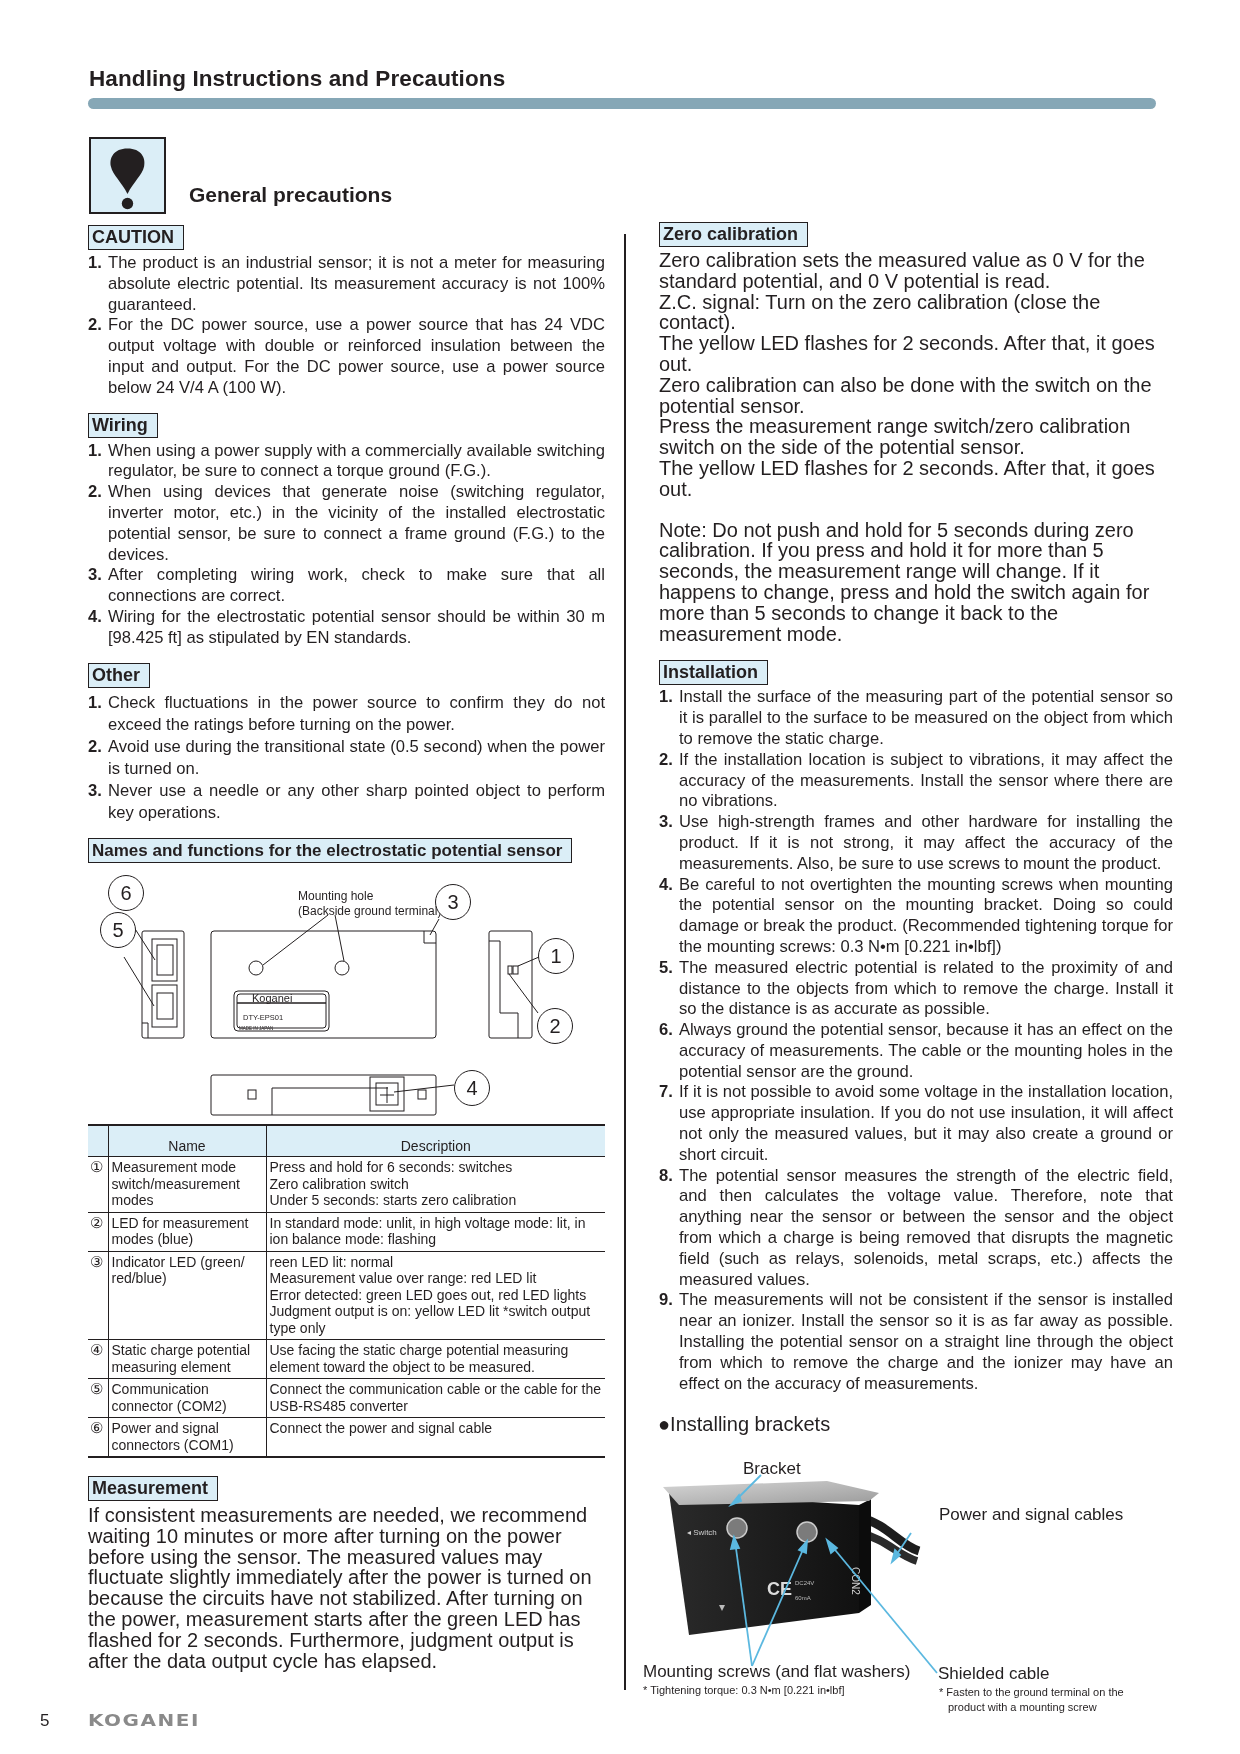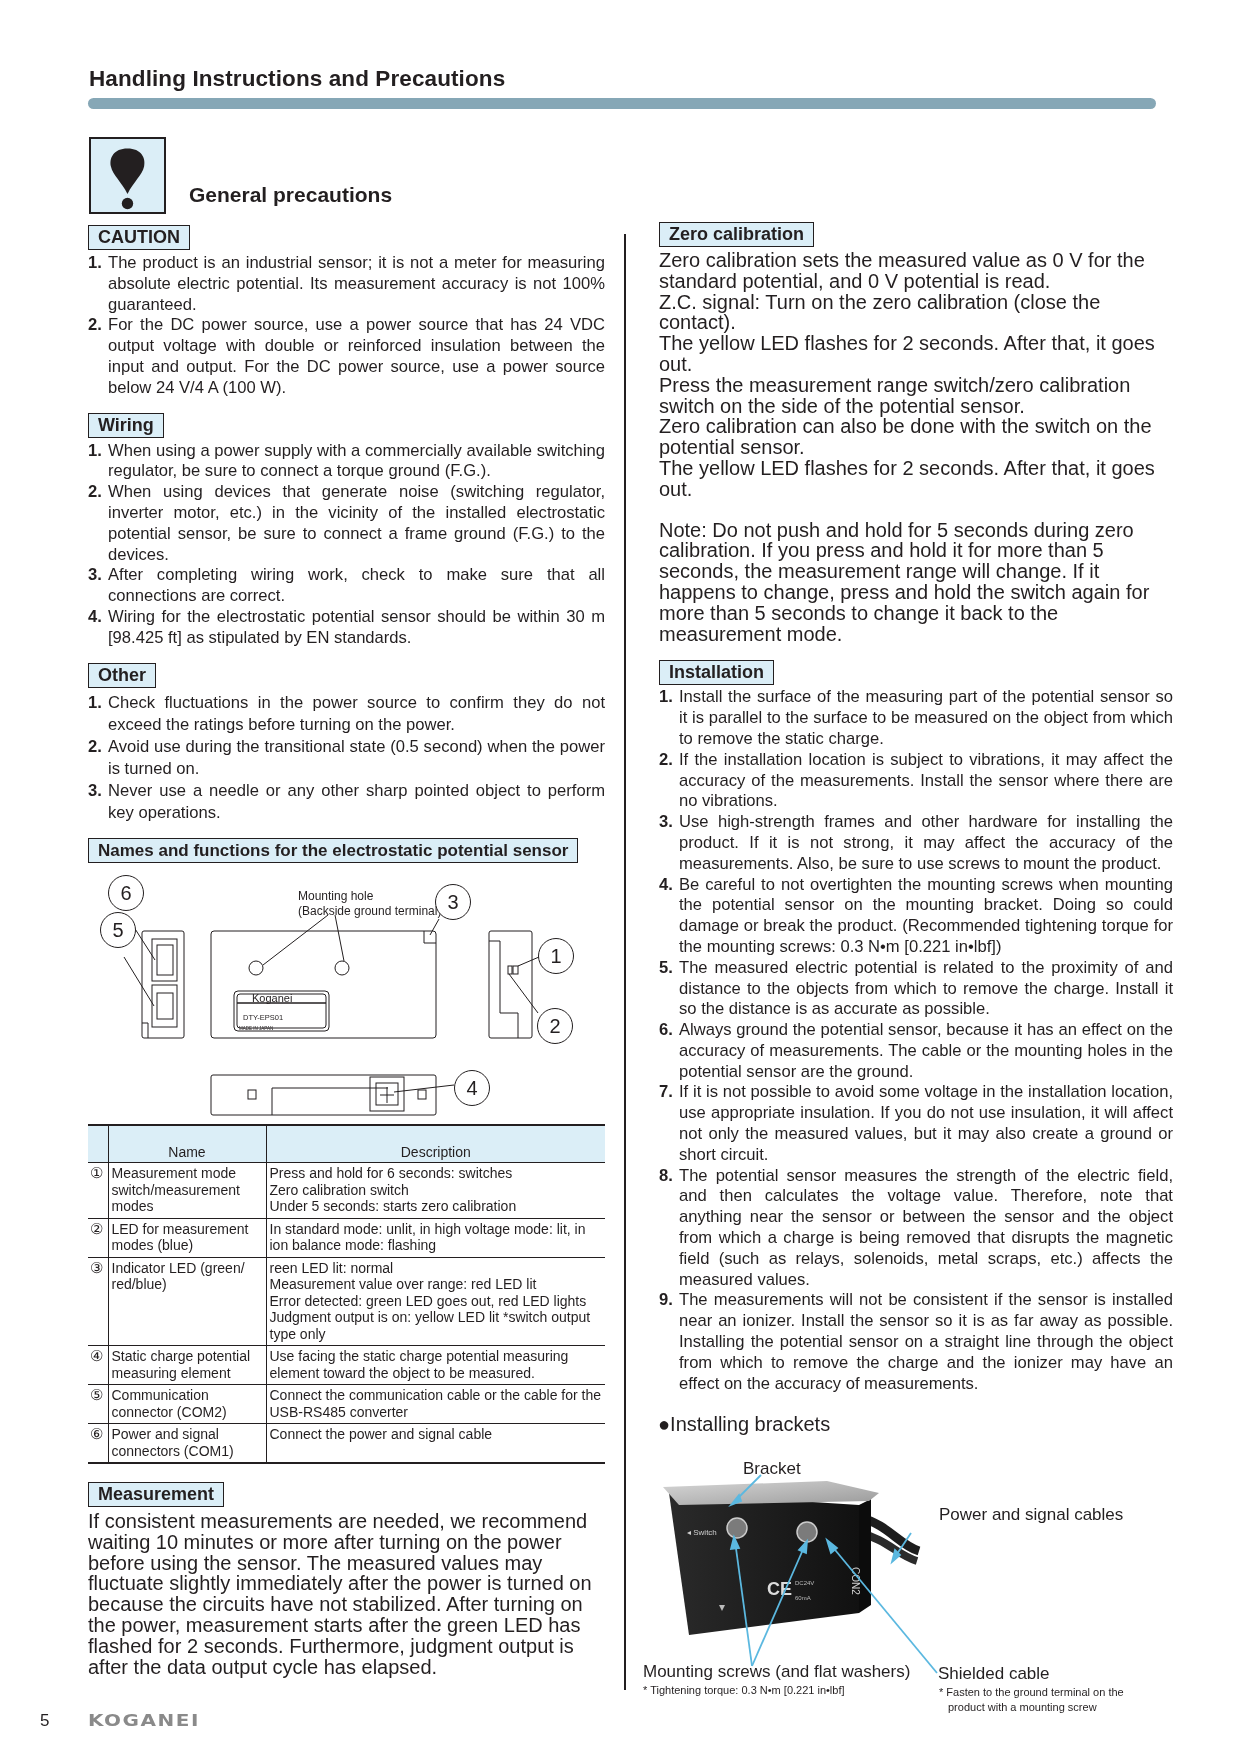--- a/index.html
+++ b/index.html
@@ -12,37 +12,37 @@
   .gp-icon { position: absolute; left: 89px; top: 137px; width: 77px; height: 77px; border: 2px solid #231f20; background: #dbeef7; }
   .gp-icon svg { display: block; width: 100%; height: 100%; }
   .gp-title { position: absolute; left: 189px; top: 183px; font-size: 21px; font-weight: bold; }
 
   .col-divider { position: absolute; left: 624px; top: 234px; width: 2px; height: 1456px; background: #231f20; }
 
   .col { position: absolute; }
   .col-left { left: 88px; top: 225px; width: 517px; }
   .col-right { left: 659px; top: 222px; width: 514px; }
 
-  .sec-label { display: inline-block; background: #dbeef7; border: 1.5px solid #231f20; font-weight: bold; font-size: 18px; padding: 0px 9px 0px 9px; line-height: 23px; }
+  .sec-label { display: inline-block; background: #dbeef7; border: 1.5px solid #231f20; font-weight: bold; font-size: 18px; padding: 0px 9px 0px 3px; line-height: 23px; }
 
   .numlist { list-style: none; font-size: 16.6px; line-height: 20.8px; }
   .numlist li { position: relative; padding-left: 20px; text-align: justify; }
   .numlist li .num { position: absolute; left: 0; top: 0; font-weight: bold; }
 
   .para { font-size: 20px; line-height: 20.8px; }
 
   
   .diagram { position: relative; width: 517px; height: 255px; }
   .diagram svg { position: absolute; left: 0; top: 0; }
   .dlabel { position: absolute; font-size: 12px; line-height: 15px; }
   .circle-num { position: absolute; width: 36px; height: 36px; border: 1.2px solid #231f20; border-radius: 50%; background: #fff; font-size: 20px; text-align: center; line-height: 34px; }
 
   
   table.names { width: 517px; border-collapse: collapse; font-size: 14px; line-height: 16.5px; }
-  table.names th { background: #dbeef7; font-weight: normal; border-top: 2.5px solid #231f20; border-bottom: 1px solid #231f20; padding: 18px 4px 2px 4px; }
+  table.names th { background: #dbeef7; font-weight: normal; border-top: 2.5px solid #231f20; border-bottom: 1px solid #231f20; padding: 12px 4px 2px 4px; }
   table.names td { vertical-align: top; padding: 2px 3px 3px 3px; border-bottom: 1px solid #231f20; }
   table.names tr:last-child td { border-bottom: 2.5px solid #231f20; }
   table.names td.c-num { width: 20px; padding: 2px 0 0 2px; font-size: 15px; border-right: 0; }
   table.names td.c-name { width: 158px; border-right: 1px solid #231f20; border-left: 1px solid #231f20; }
   table.names th.h-num { width: 20px; }
   table.names th.h-name { border-left: 1px solid #231f20; border-right: 1px solid #231f20; }
   .desc-line { display: block; }
 
   
   .bracket-area { position: relative; width: 540px; height: 290px; }
@@ -226,22 +226,22 @@
 </div>
 
 <div class="col col-right">
 
   <div>
     <div class="sec-label">Zero calibration</div>
     <div class="para" style="margin-top:3px;">
       <p>Zero calibration sets the measured value as 0 V for the standard potential, and 0 V potential is read.</p>
       <p>Z.C. signal: Turn on the zero calibration (close the contact).</p>
       <p>The yellow LED flashes for 2 seconds.   After that, it goes out.</p>
+      <p>Zero calibration can also be done with the switch on the potential sensor.</p>
       <p>Press the measurement range switch/zero calibration switch on the side of the potential sensor.</p>
-      <p>Zero calibration can also be done with the switch on the potential sensor.</p>
       <p>The yellow LED flashes for 2 seconds.   After that, it goes out.</p>
     </div>
     <p class="para" style="margin-top:20px; padding-right:6px;">Note: Do not push and hold for 5 seconds during zero calibration. If you press and hold it for more than 5 seconds, the measurement range will change.   If it happens to change, press and hold the switch again for more than 5 seconds to change it back to the measurement mode.</p>
   </div>
 
   <div style="margin-top:16px;">
     <div class="sec-label">Installation</div>
     <ul class="numlist" style="margin-top:2px;">
       <li><span class="num">1.</span><span>Install the surface of the measuring part of the potential sensor so it is parallel to the surface to be measured on the object from which to remove the static charge.</span></li>
       <li><span class="num">2.</span><span>If the installation location is subject to vibrations, it may affect the accuracy of the measurements.  Install the sensor where there are no vibrations.</span></li>

